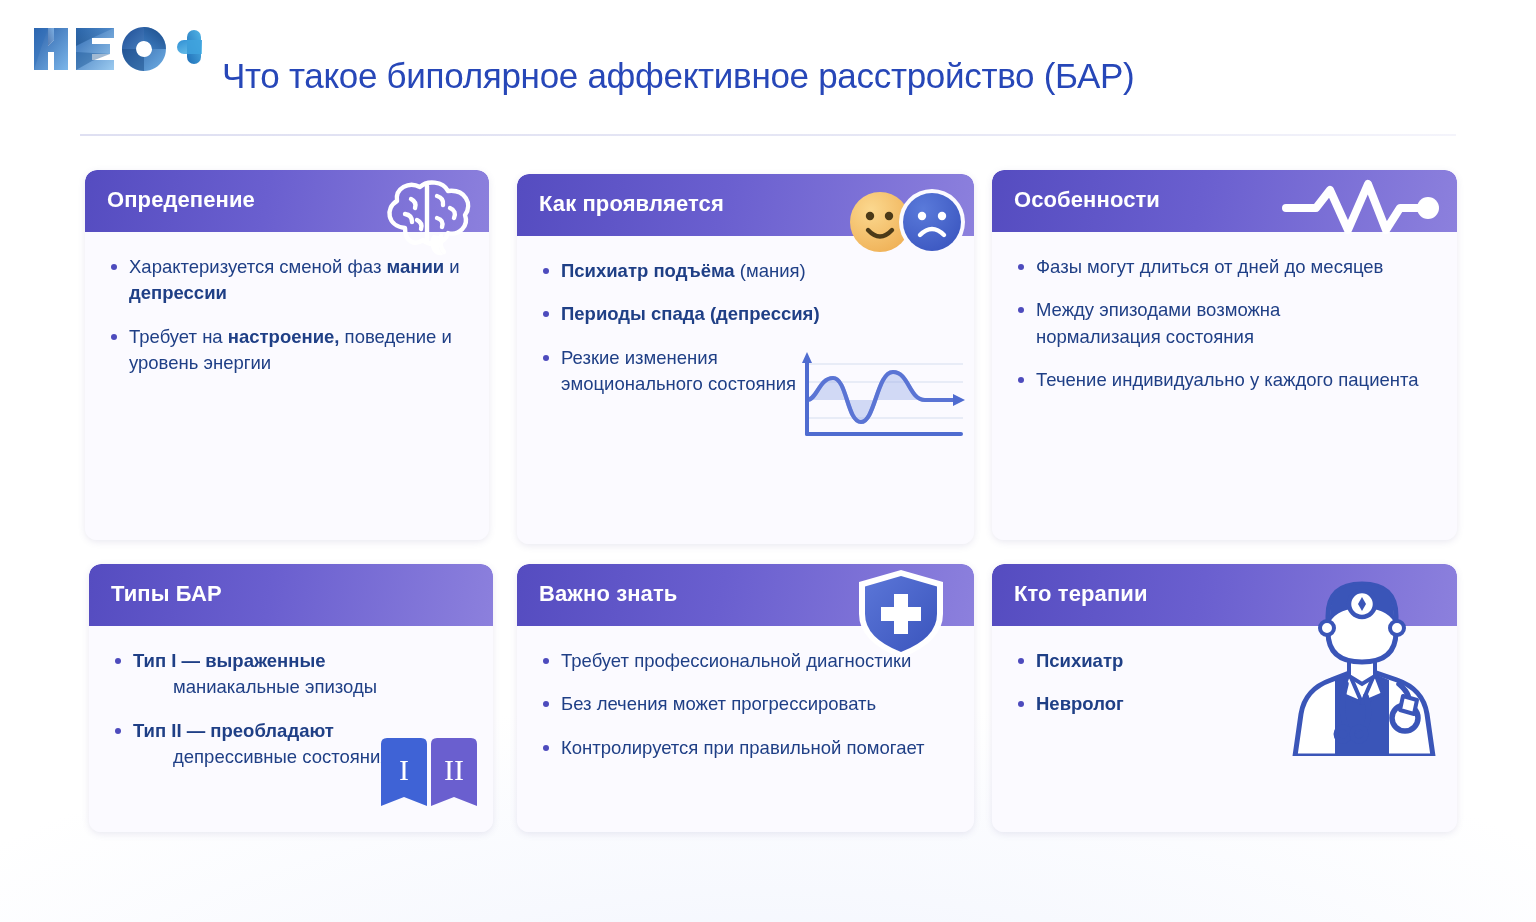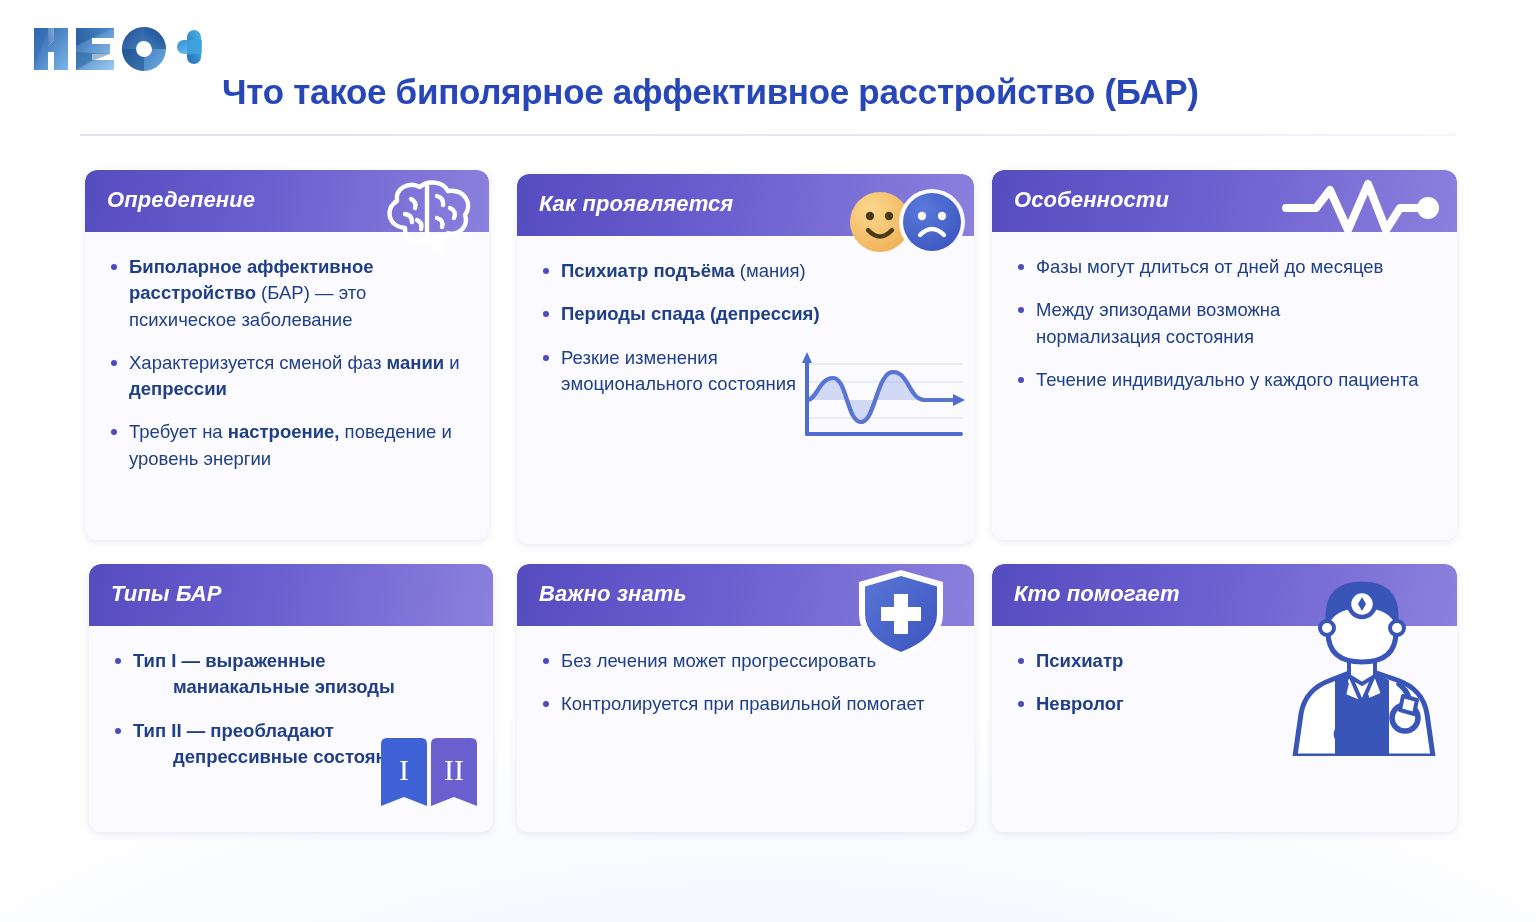--- a/index.html
+++ b/index.html
@@ -36,23 +36,23 @@
     position: absolute;
     left: 22px;
     top: 18px;
     width: 180px;
     height: 62px;
   }
 
   .page-title {
     position: absolute;
     left: 222px;
-    top: 72px;
+    top: 56px;
     font-size: 35px;
-    font-weight: bold;
+    font-weight: normal;
     color: #2747b8;
     letter-spacing: -0.3px;
     white-space: nowrap;
     font-family: "Liberation Sans", sans-serif;
   }
 
   .title-divider {
     position: absolute;
     left: 80px;
     top: 134px;
@@ -95,21 +95,20 @@
   }
   .card-head-title {
     position: absolute;
     left: 22px;
     top: 17px;
     color: #ffffff;
     font-size: 22px;
     font-weight: bold;
     letter-spacing: 0.1px;
     white-space: nowrap;
-    font-style: italic;
   }
 
   .card-body {
     position: absolute;
     left: 0;
     top: 62px;
     right: 0;
     bottom: 0;
     padding: 22px 24px 10px 22px;
     box-sizing: border-box;
@@ -135,21 +134,21 @@
     top: 10px;
     width: 6px;
     height: 6px;
     border-radius: 50%;
     background: #4d4bbd;
   }
   ul.bullets b { font-weight: bold; }
   .sub-line {
     display: block;
     padding-left: 40px;
-    font-weight: bold;
+    font-weight: normal;
   }
 
   
   .card-icon {
     position: absolute;
     z-index: 5;
     pointer-events: none;
   }
 
   
@@ -242,23 +241,20 @@
 
 <div class="grid">
 
   <div class="card" id="card-definition">
     <div class="card-inner">
       <div class="card-head">
         <div class="card-head-title">Опредепение</div>
       </div>
       <div class="card-body">
         <ul class="bullets">
-          <li>
-            <b>Биполарное аффективное расстройство</b><span> (БАР) — это психическое заболевание</span>
-          </li>
           <li>
             <span>Характеризуется сменой фаз </span><b>мании</b><span> и </span><b>депрессии</b>
           </li>
           <li>
             <span>Требует на </span><b>настроение,</b><span> поведение и уровень энергии</span>
           </li>
         </ul>
       </div>
     </div>
 
@@ -394,20 +390,21 @@
     </div>
   </div>
 
   <div class="card" id="card-important">
     <div class="card-inner">
       <div class="card-head">
         <div class="card-head-title">Важно знать</div>
       </div>
       <div class="card-body">
         <ul class="bullets">
+          <li><span>Требует профессиональной диагностики</span></li>
           <li><span>Без лечения может прогрессировать</span></li>
           <li><span>Контролируется при правильной помогает</span></li>
         </ul>
       </div>
     </div>
 
     <div class="card-icon" id="icon-shield">
       <svg viewBox="0 0 92 92" width="92" height="92" aria-hidden="true">
         <defs>
           <linearGradient id="shG" x1="0" y1="0" x2="1" y2="1">
@@ -418,21 +415,21 @@
         <path d="M46 2 L88 14 L88 46 q0 28 -42 44 Q4 74 4 46 L4 14 Z" fill="#ffffff"></path>
         <path d="M46 8 L82 18.5 L82 46 q0 24 -36 38 Q10 70 10 46 L10 18.5 Z" fill="url(#shG)"></path>
         <path d="M39 26 h14 v13 h13 v14 h-13 v13 h-14 v-13 h-13 v-14 h13 z" fill="#ffffff"></path>
       </svg>
     </div>
   </div>
 
   <div class="card" id="card-whohelps">
     <div class="card-inner">
       <div class="card-head">
-        <div class="card-head-title">Кто помогает</div>
+        <div class="card-head-title">Кто терапии</div>
       </div>
       <div class="card-body">
         <ul class="bullets">
           <li><b>Психиатр</b></li>
           <li><b>Невролог</b></li>
         </ul>
       </div>
     </div>
 
     <div class="card-icon" id="icon-doctor">

